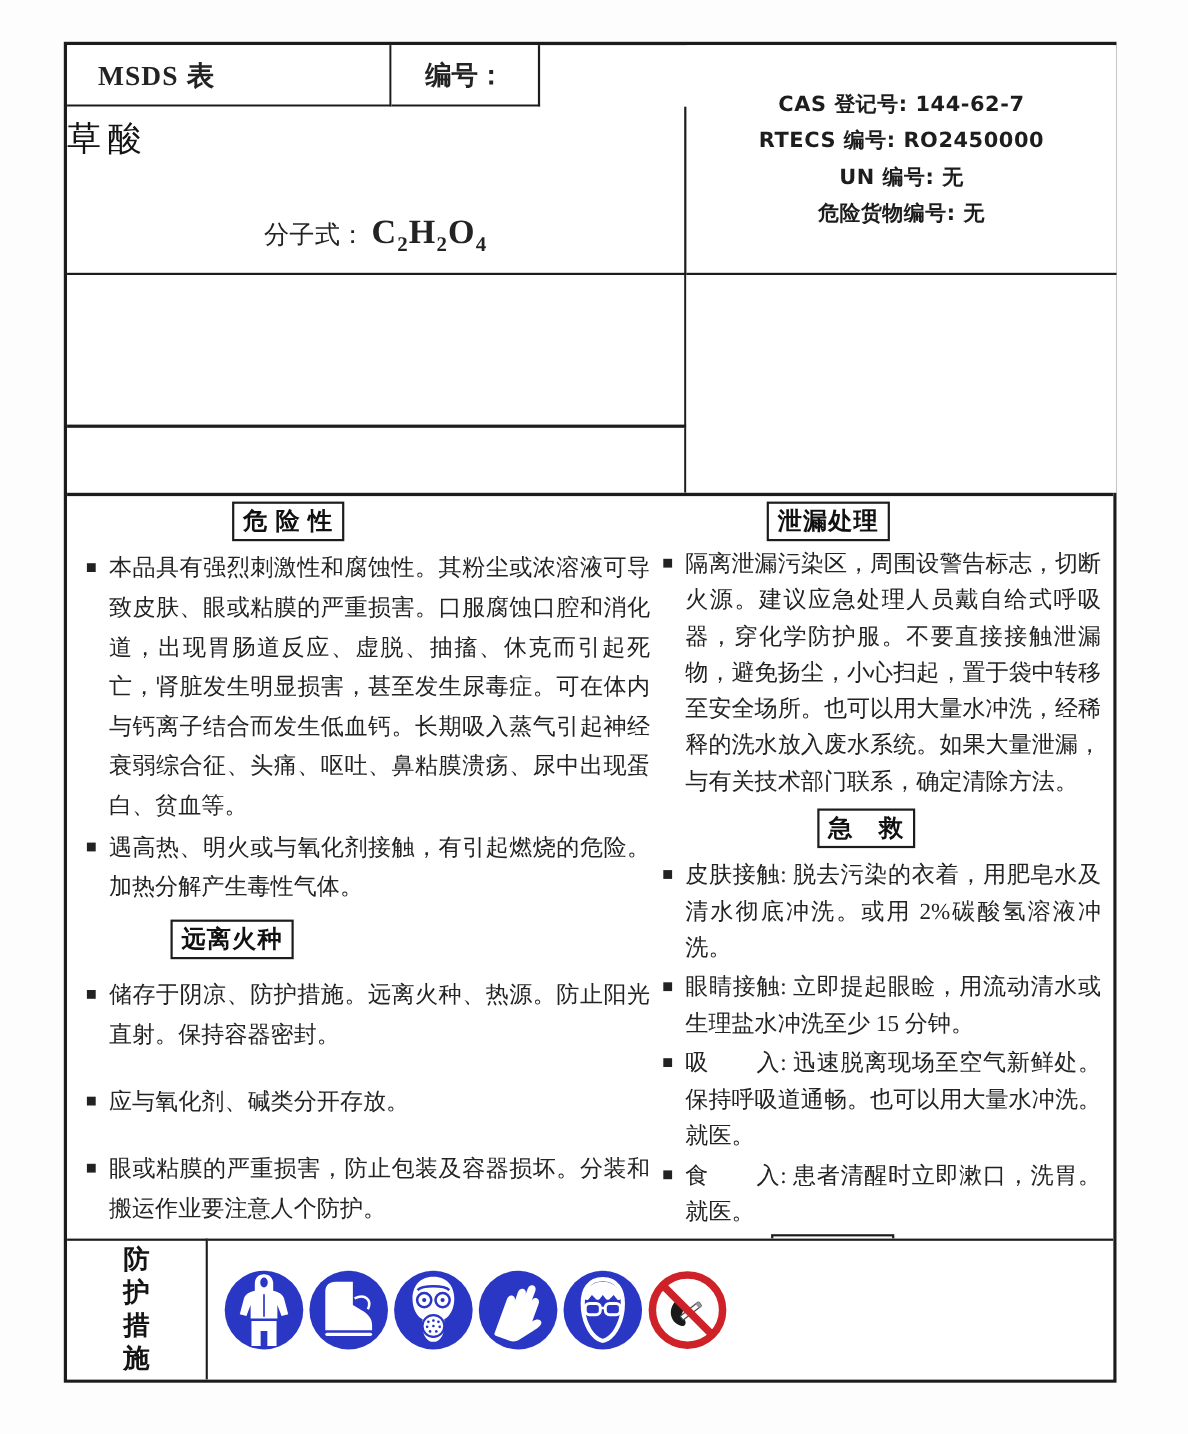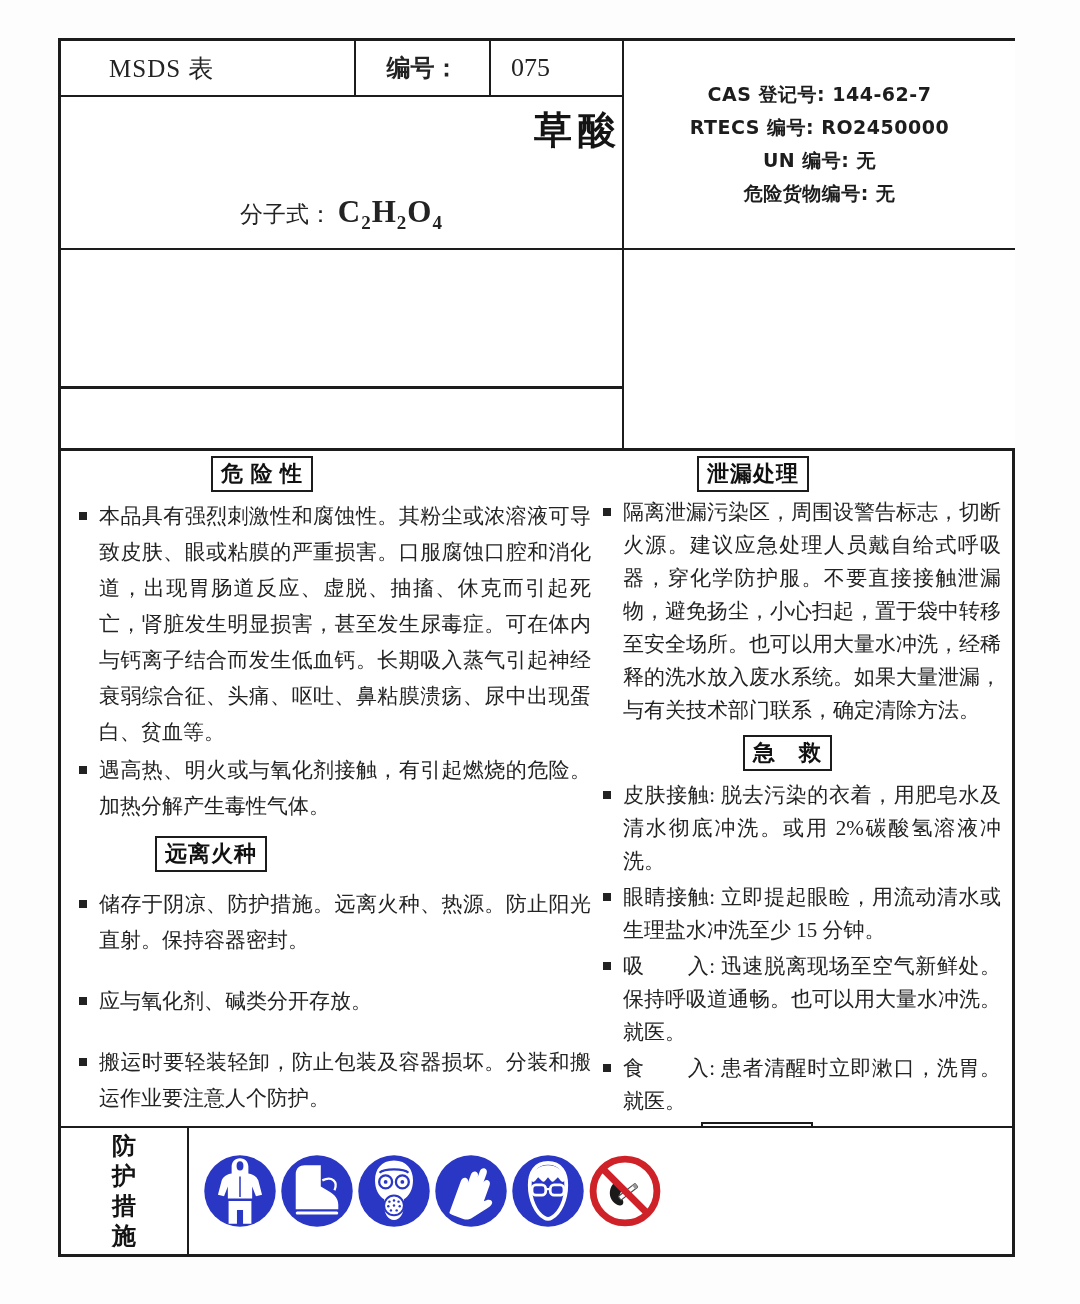--- a/index.html
+++ b/index.html
@@ -18,30 +18,30 @@
   .doc{
     position:absolute;left:58px;top:38px;width:957px;height:1219px;
     border:3px solid var(--line);background:#fff;
   }
   .cell{position:absolute;background:#fff;}
   .b-r{border-right:2px solid var(--line);}
   .b-b{border-bottom:2px solid var(--line);}
   .b-b3{border-bottom:3px solid var(--line);}
 
   
-  .c-msds{left:0;top:0;width:295px;height:56px;font-weight:normal;font-size:25px;
-          display:flex;align-items:center;padding-left:48px;letter-spacing:1px;}
+  .c-msds{left:0;top:0;width:295px;height:56px;font-weight:bold;font-size:25px;
+          display:flex;align-items:center;padding-left:28px;letter-spacing:1px;}
   .c-no-label{left:295px;top:0;width:135px;height:56px;font-weight:bold;font-size:24px;
           display:flex;align-items:center;justify-content:center;}
   .c-no-val{left:430px;top:0;width:133px;height:56px;font-size:26px;
           display:flex;align-items:center;padding-left:20px;}
   
   .c-title{left:0;top:56px;width:563px;height:153px;}
-  .substance-name{position:absolute;top:8px;left:0;width:100%;text-align:right;
-          font-size:38px;font-weight:bold;letter-spacing:6px;color:#141414;}
+  .substance-name{position:absolute;top:8px;left:0;width:100%;text-align:left;
+          font-size:31px;font-weight:normal;letter-spacing:6px;color:#141414;}
   .formula-line{position:absolute;bottom:14px;left:0;width:100%;text-align:center;font-size:23px;}
   .formula{font-size:31px;font-weight:bold;letter-spacing:1px;}
   .formula sub{font-size:19px;}
   
   .c-ids{left:563px;top:0;width:391px;height:209px;display:flex;flex-direction:column;
           align-items:center;justify-content:center;gap:7px;
           font-family:"DejaVu Sans","Liberation Sans",sans-serif;}
   .id-line{font-size:19px;font-weight:bold;color:#1d1d1d;letter-spacing:0.5px;}
   
   .c-empty1{left:0;top:209px;width:563px;height:139px;}
@@ -78,21 +78,20 @@
   .picto{width:76px;height:76px;display:inline-block;}
   .picto svg{width:100%;height:100%;display:block;}
 </style>
 </head>
 <body>
 
 <div class="doc">
 
   <div class="cell c-msds b-r b-b">MSDS 表</div>
   <div class="cell c-no-label b-r b-b">编号：</div>
-  <div class="cell c-no-val b-r b-b">075</div>
 
   <div class="cell c-ids b-b">
       <div class="id-line"><span>CAS 登记号: 144-62-7</span></div>
       <div class="id-line"><span>RTECS 编号: RO2450000</span></div>
       <div class="id-line"><span>UN 编号: 无</span></div>
       <div class="id-line"><span>危险货物编号: 无</span></div>
     </div>
 
   <div class="cell c-title b-r b-b">
     <div class="substance-name">草酸</div>
@@ -130,21 +129,21 @@
           <div class="bullet-item">
             <span class="bullet-marker"></span>
             <span class="bullet-text">储存于阴凉、防护措施。远离火种、热源。防止阳光直射。保持容器密封。</span>
           </div>
           <div class="bullet-item">
             <span class="bullet-marker"></span>
             <span class="bullet-text">应与氧化剂、碱类分开存放。</span>
           </div>
           <div class="bullet-item">
             <span class="bullet-marker"></span>
-            <span class="bullet-text">搬运时要轻装轻卸，防止包装及容器损坏。分装和搬运作业要注意人个防护。</span>
+            <span class="bullet-text">眼或粘膜的严重损害，防止包装及容器损坏。分装和搬运作业要注意人个防护。</span>
           </div>
         </div>
     </div>
 
     <div class="col col-right">
       <div class="sec-heading-row h-leak">
         <span class="sec-heading">泄漏处理</span>
       </div>
       <div id="leak-list">
           <div class="bullet-item">

